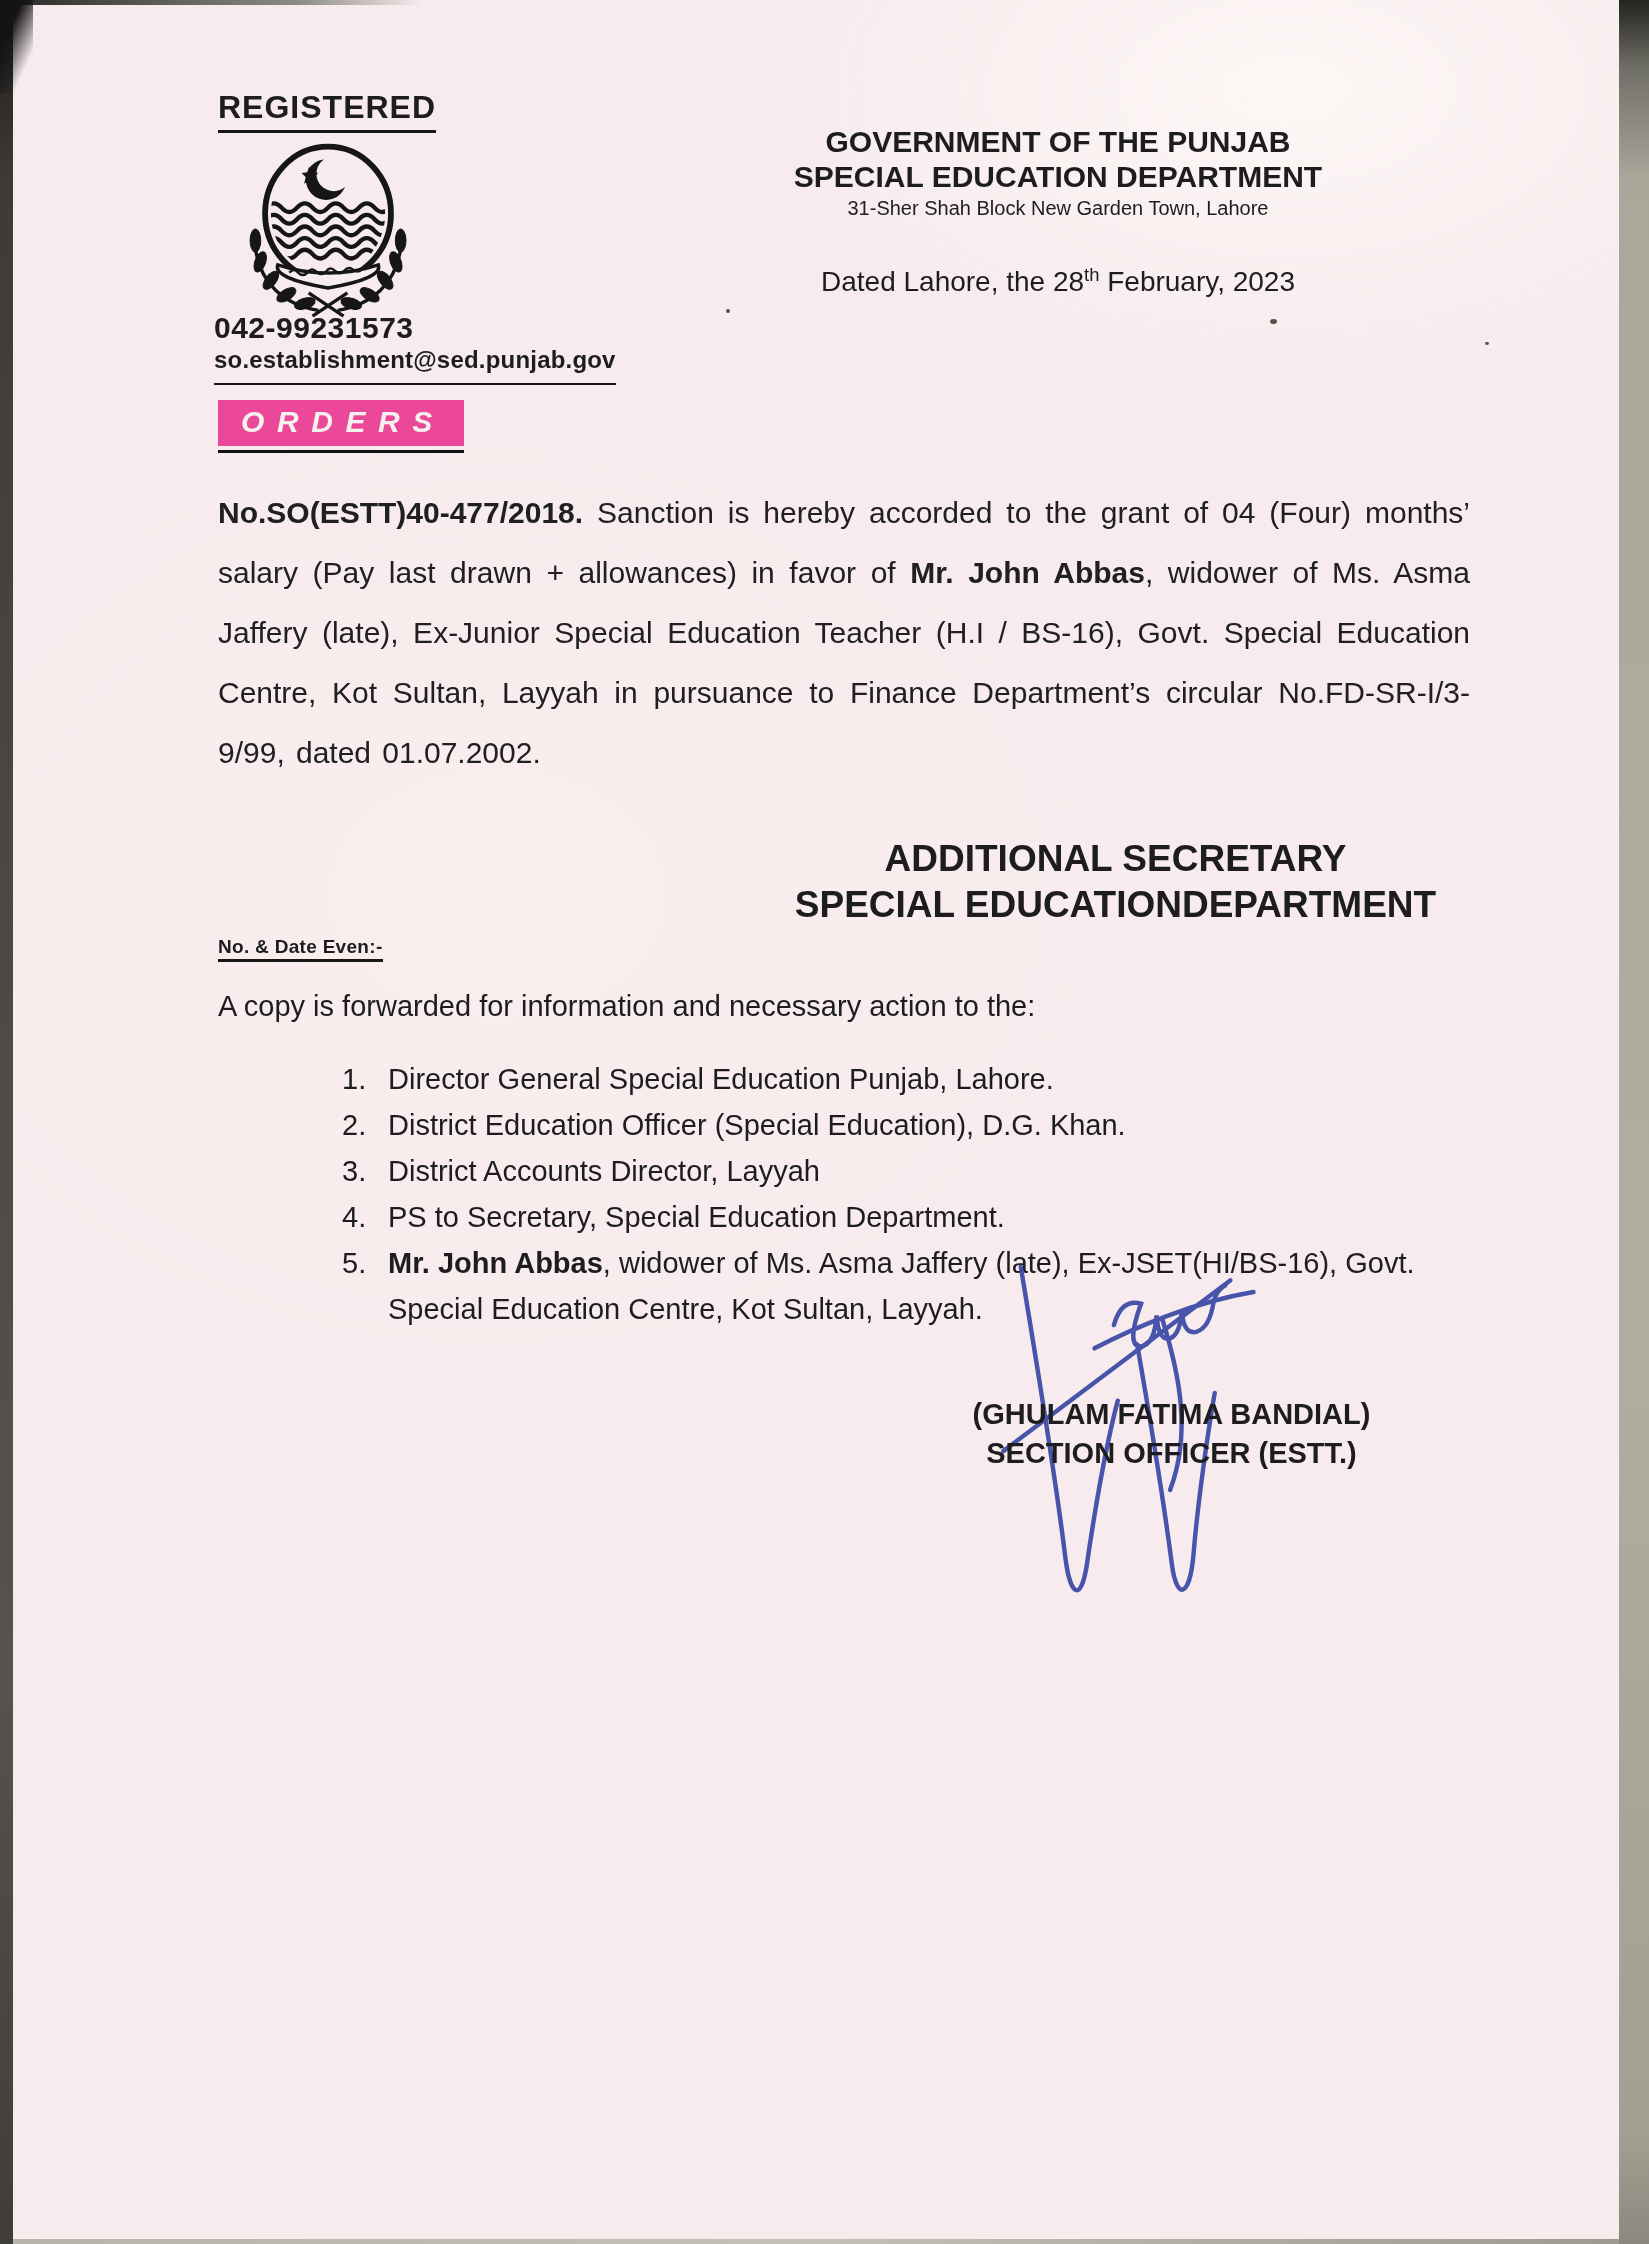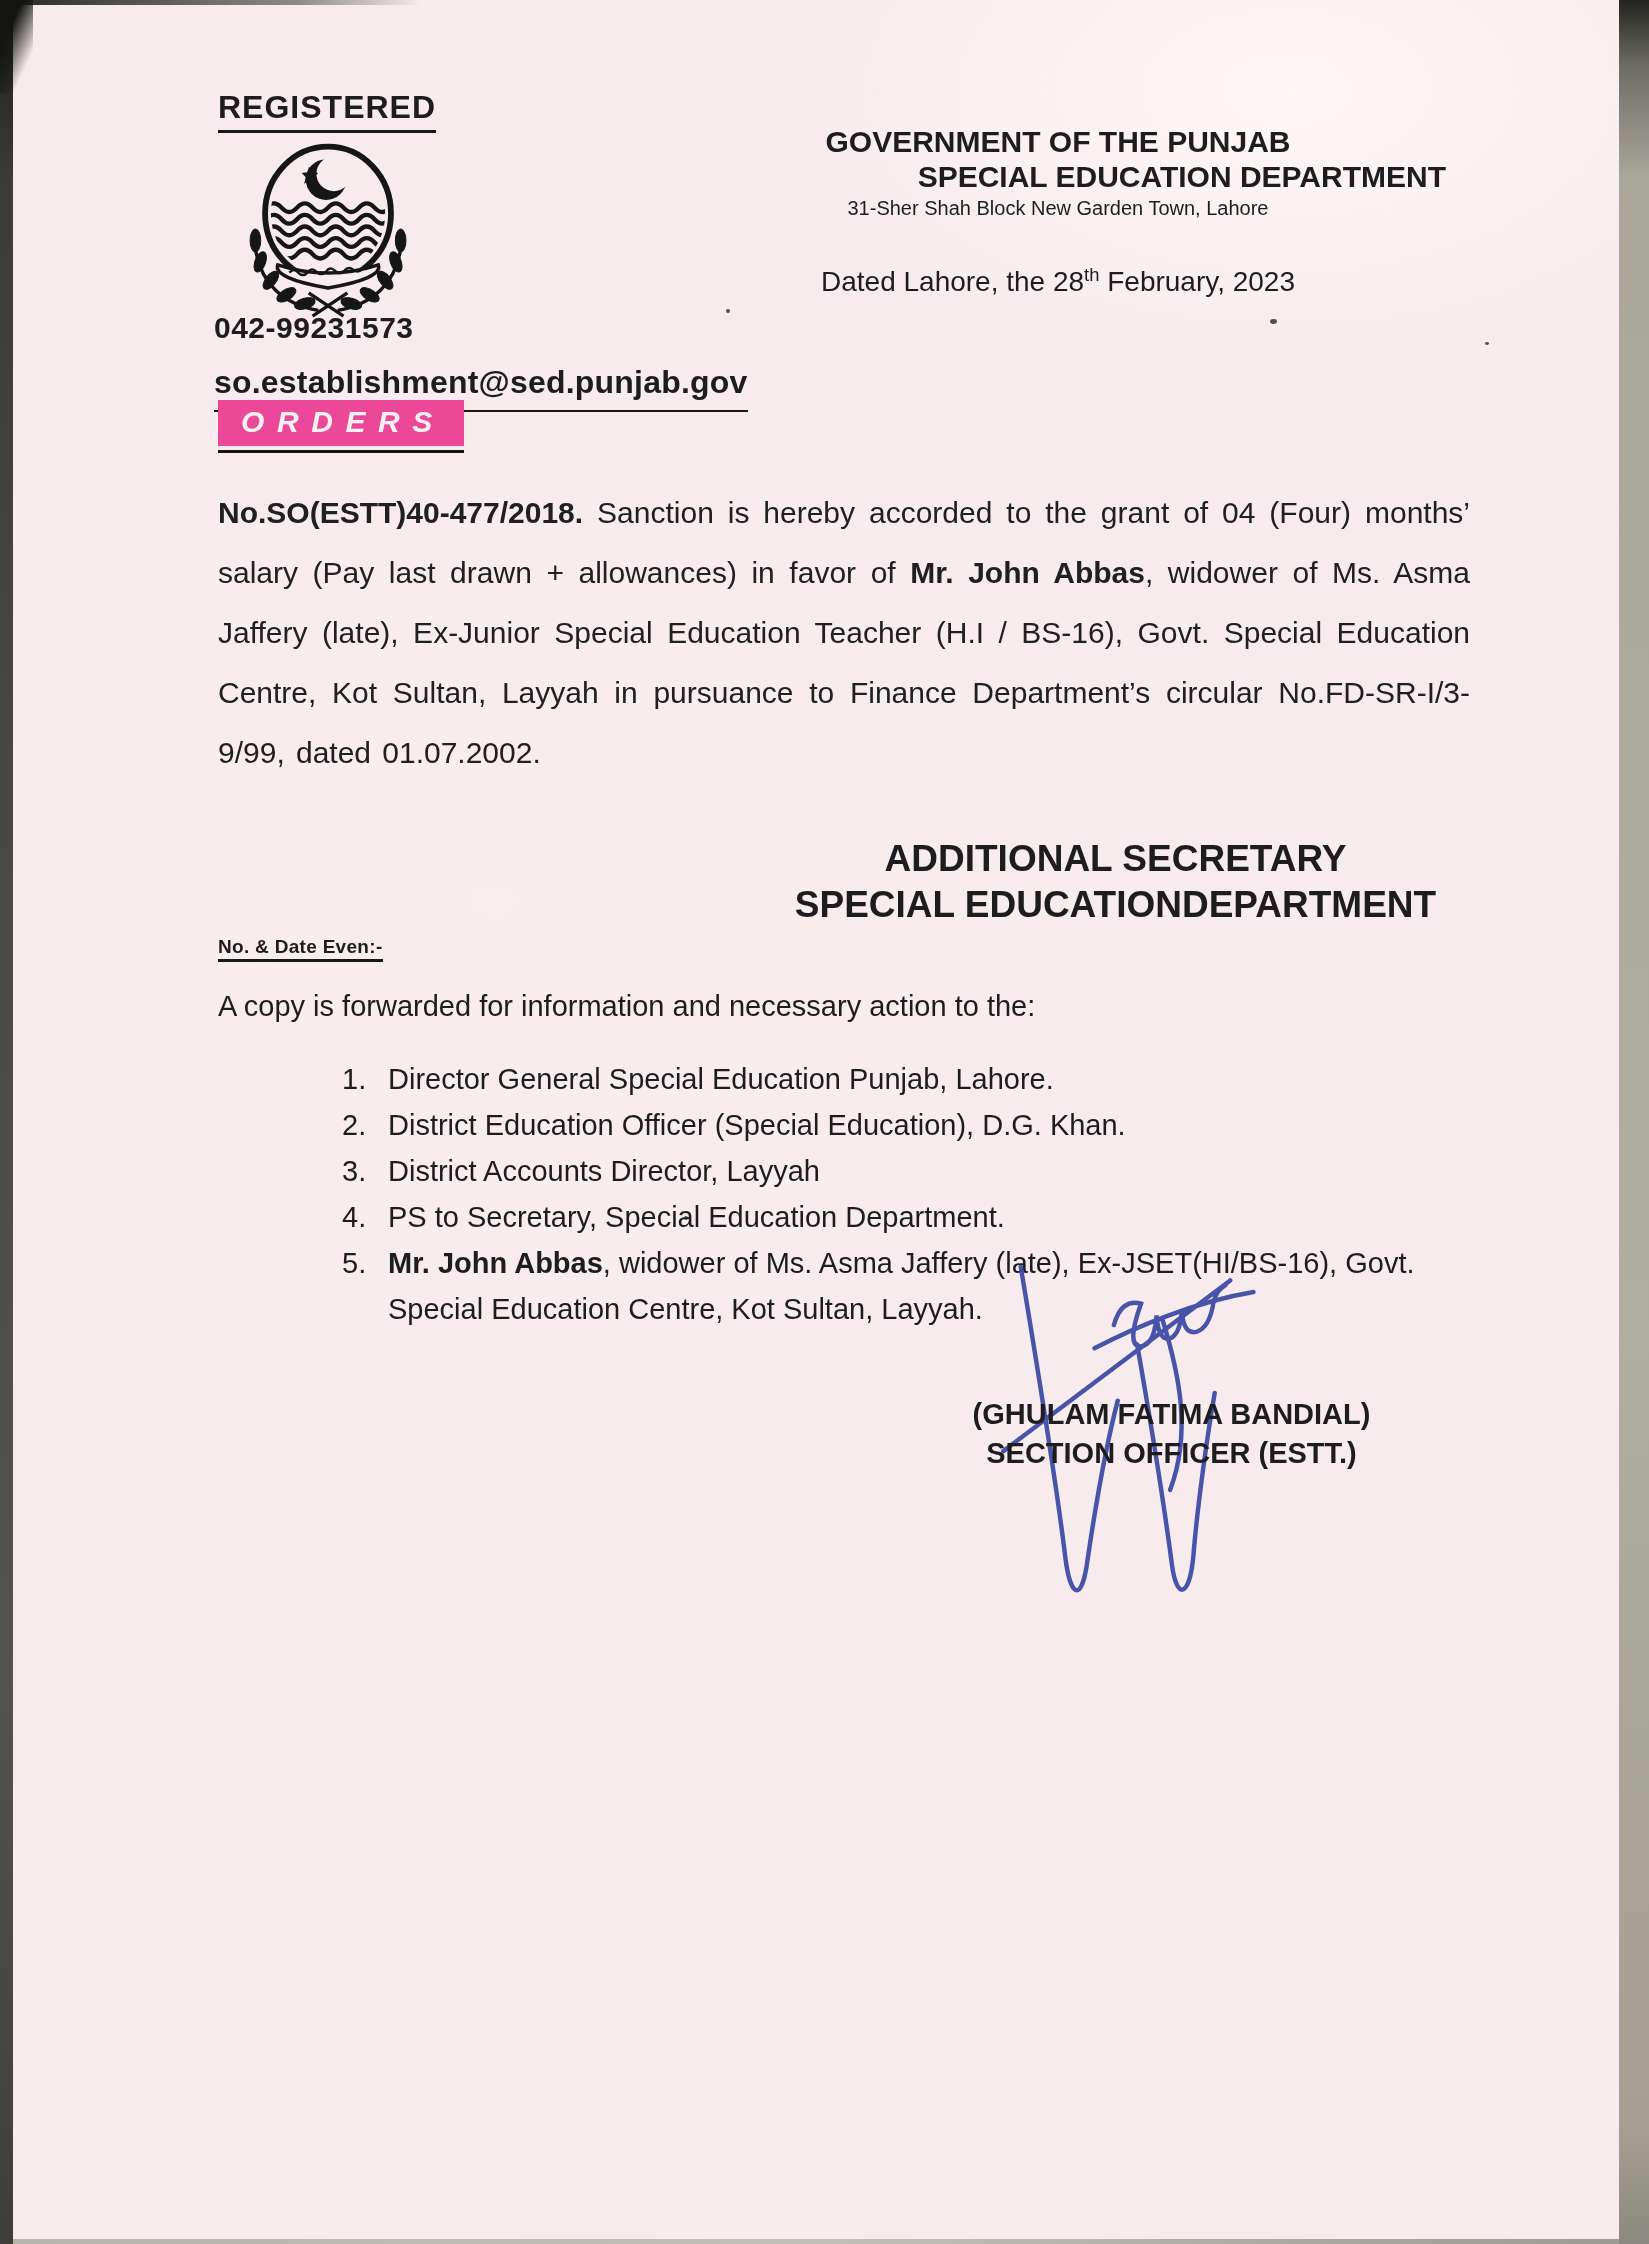--- a/index.html
+++ b/index.html
@@ -18,26 +18,26 @@
   .edge-left{left:0;top:0;width:12.6px;height:2244px;background:linear-gradient(180deg,#1c1c1a 0%,#3c3b38 8%,#4a4946 40%,#55534f 75%,#3e3d3a 100%);}
   .edge-right{right:0;top:0;width:31px;height:2244px;background:linear-gradient(180deg,#23231f 0%,#6f6e66 3%,#aaa79b 8%,#b0ada1 60%,#a39f93 95%,#8b887d 100%);}
   .edge-top{left:12.6px;top:0;width:408px;height:4.9px;background:linear-gradient(90deg,#2a2a28,#8d8b85 70%,rgba(141,139,133,0));}
   .edge-bottom{left:12.6px;bottom:0;width:1606px;height:4.9px;background:linear-gradient(90deg,#b7b4aa,#c3c0b5 50%,#9d9a8f);}
   .corner-tl{left:0;top:0;width:33px;height:93px;background:linear-gradient(115deg,#141412 30%,rgba(20,20,18,0) 75%);}
 
   .registered{left:218px;top:89px;font-size:32px;font-weight:bold;letter-spacing:1px;
     border-bottom:3.9px solid #181818;padding-bottom:3.9px;}
 
   .contact-phone{left:214px;top:311px;font-size:30px;font-weight:bold;letter-spacing:0.5px;}
-  .contact-email{left:214px;top:346px;font-size:32px;font-weight:bold;letter-spacing:0.2px;
-    border-bottom:2.9px solid #181818;padding-bottom:9px;margin-top:18px;}
+  .contact-email{left:214px;top:346px;font-size:24px;font-weight:bold;letter-spacing:0.2px;
+    border-bottom:2.9px solid #181818;padding-bottom:9px;}
 
   .dept-header{left:670px;top:124px;width:776px;text-align:center;line-height:1.18;}
   .dept-header .h1{font-size:30px;font-weight:bold;}
-  .dept-header .h2{font-size:30px;font-weight:bold;text-align:right;}
+  .dept-header .h2{font-size:30px;font-weight:bold;}
   .dept-header .h3{font-size:20px;margin-top:1.9px;}
   .date-line{left:670px;top:264px;width:776px;text-align:center;font-size:28px;}
   .date-line sup{font-size:18.4px;}
 
   .orders-wrap{left:218px;top:400px;border-bottom:3.9px solid #141414;padding-bottom:3.9px;}
   .orders-box{background:#ec4899;color:#f5f1ee;display:inline-block;
     padding:4.9px 19.4px 6.8px 23px;font-size:30px;font-weight:bold;font-style:italic;letter-spacing:12.6px;}
 
   .order-para{left:218px;top:483px;width:1252px;font-size:30px;line-height:60px;
     text-align:justify;color:#202022;word-spacing:2.9px;}

